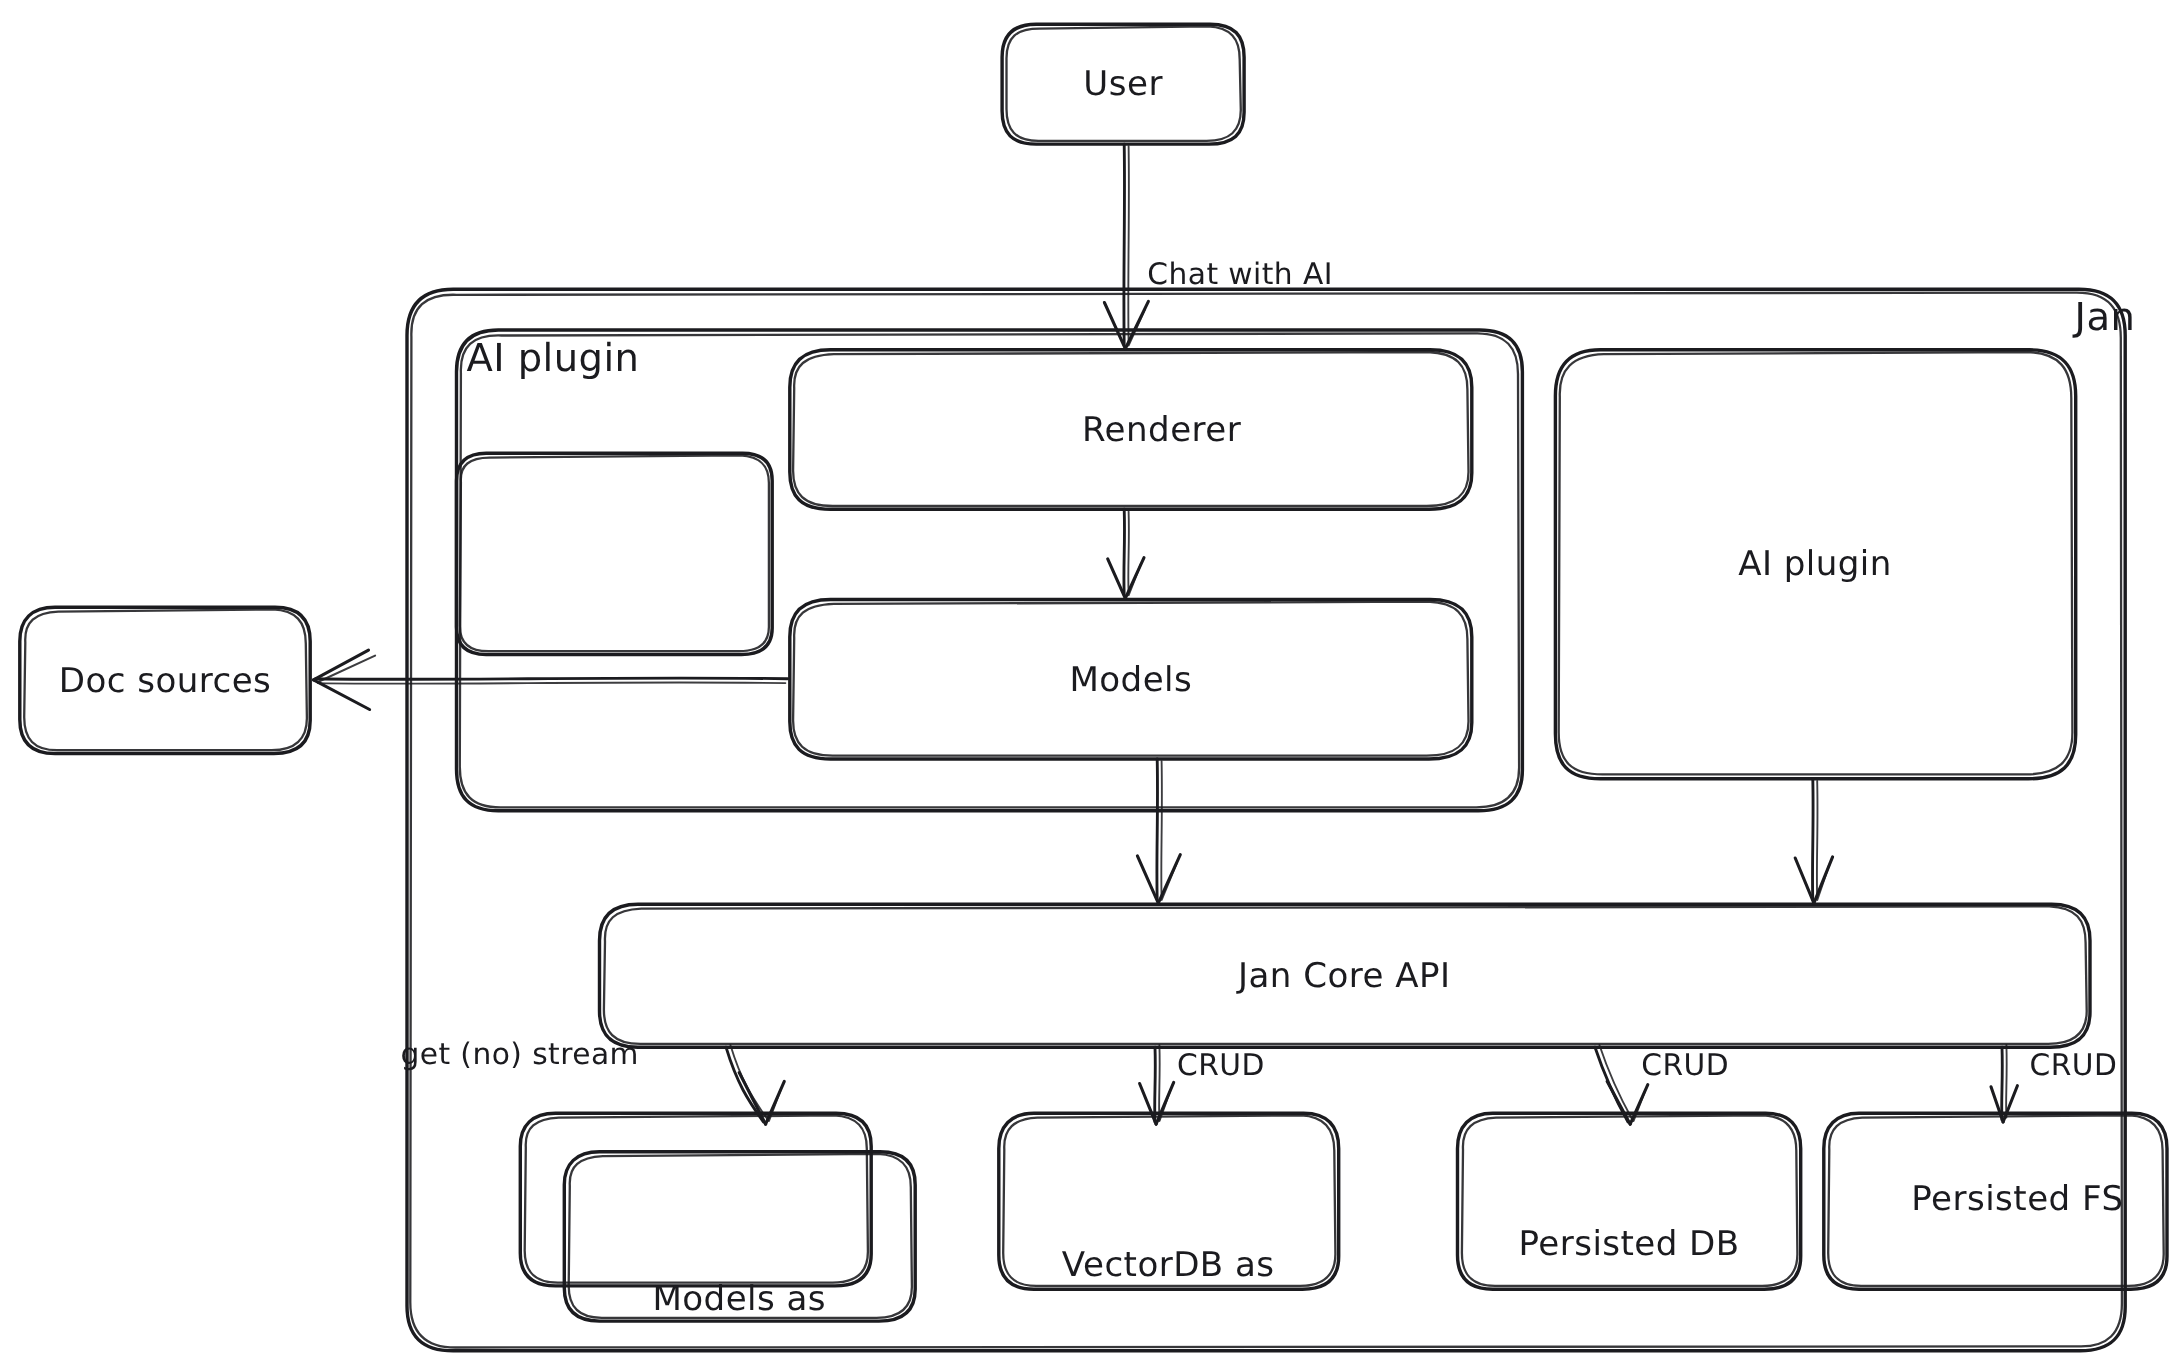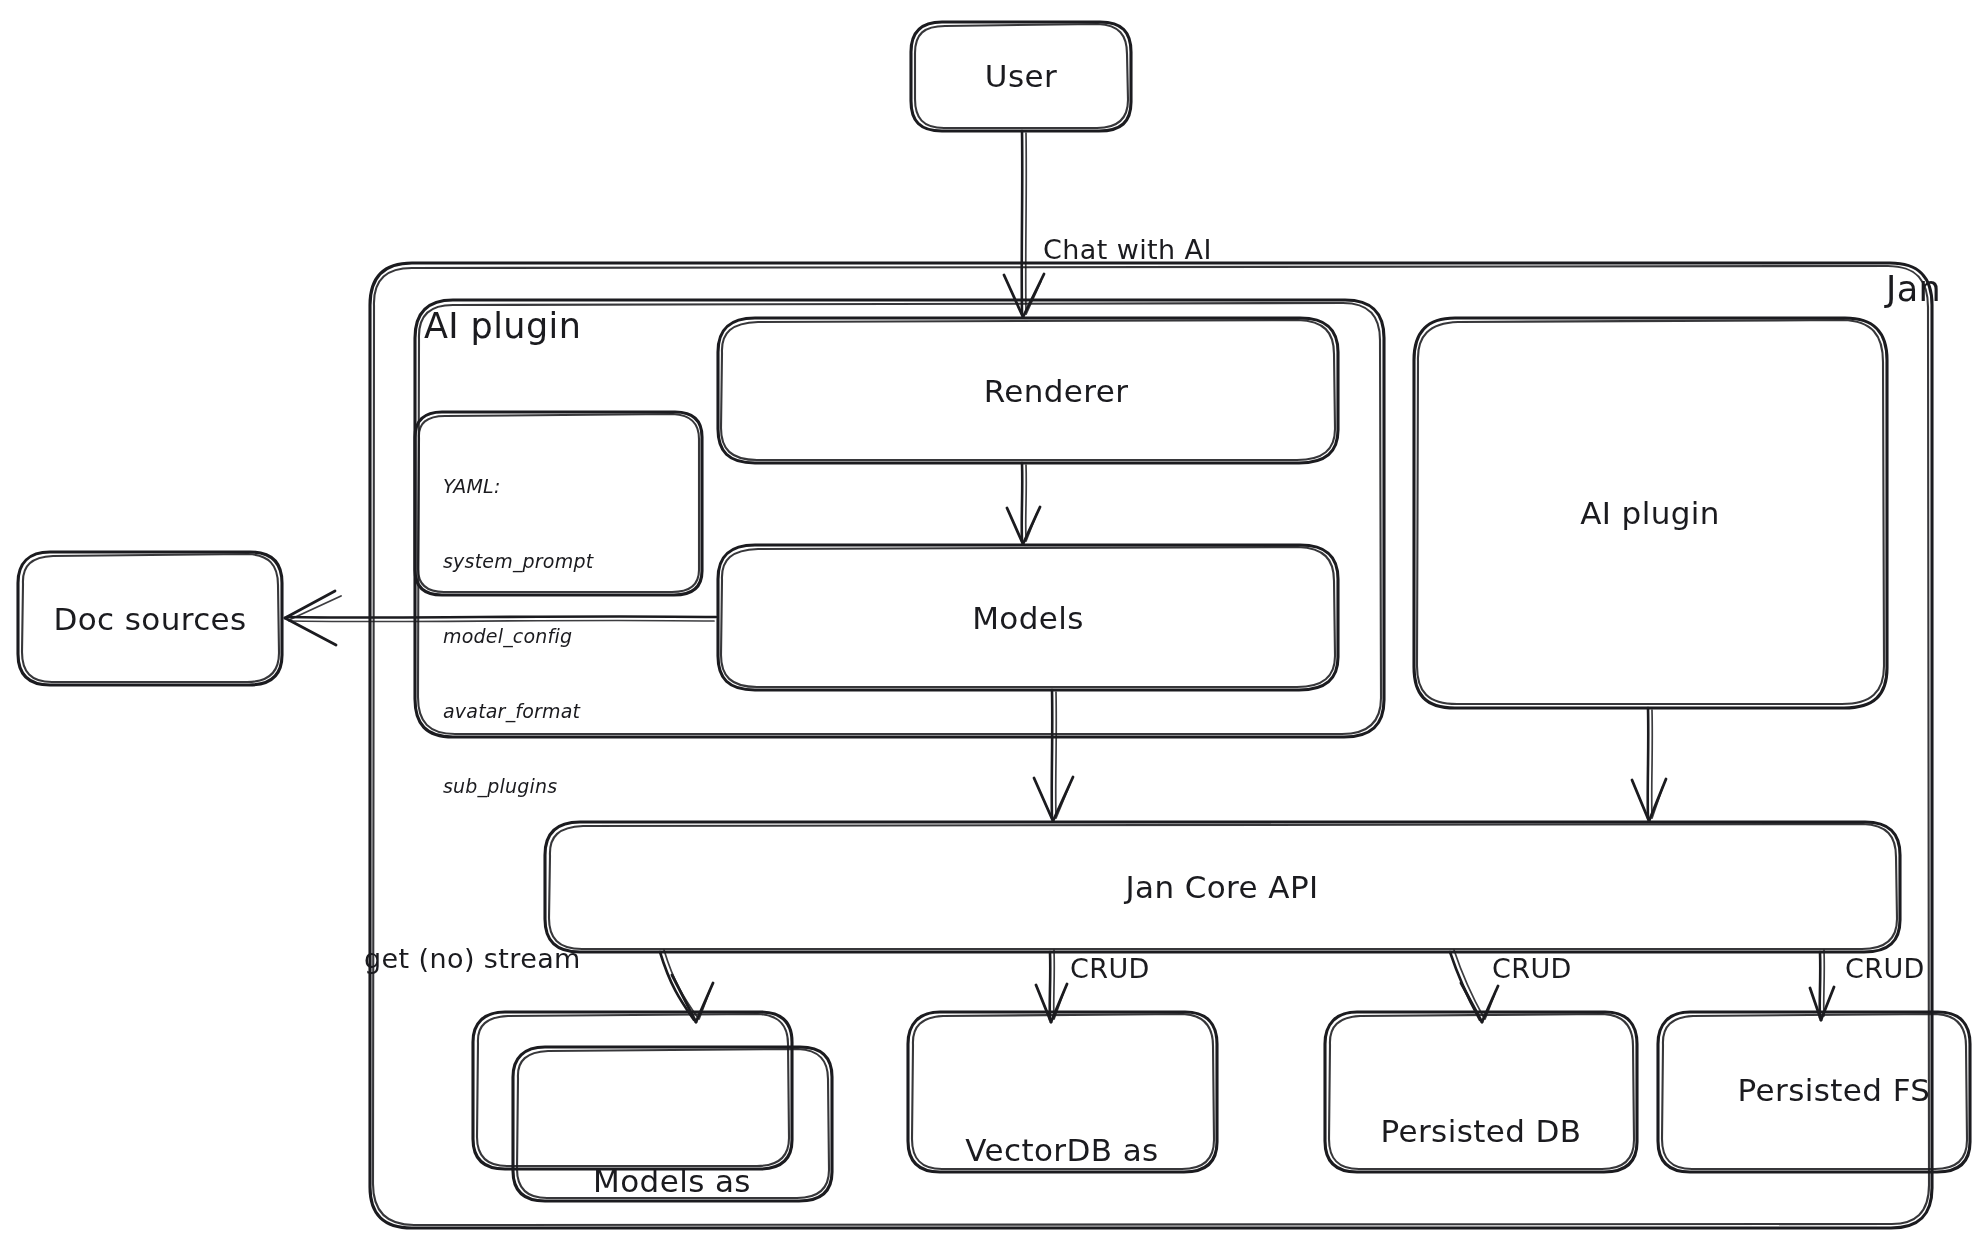--- a/index.html
+++ b/index.html
@@ -453,27 +453,20 @@
   <div class="lbl node-label" style="left:1056px; top:370px;">Renderer</div>
 
   <div class="lbl node-label" style="left:1028px; top:597px;">Models</div>
 
   <div class="lbl node-label" style="left:1650px; top:492px;">AI plugin</div>
 
   <div class="lbl node-label" style="left:150px; top:598px;">Doc sources</div>
 
   <div class="lbl node-label" style="left:1222px; top:866px;">Jan Core API</div>
 
-  <div class="lbl yaml-label" style="left:443px; top:424px;">
-    <div>YAML:</div>
-    <div>system_prompt</div>
-    <div>model_config</div>
-    <div>avatar_format</div>
-    <div>sub_plugins</div>
-  </div>
 
   <div class="lbl node-label two-line" style="left:672px; top:1071px;">
     <div>Models as</div>
     
   </div>
 
   <div class="lbl node-label two-line" style="left:1062px; top:1040px;">
     <div>VectorDB as</div>
     
   </div>

